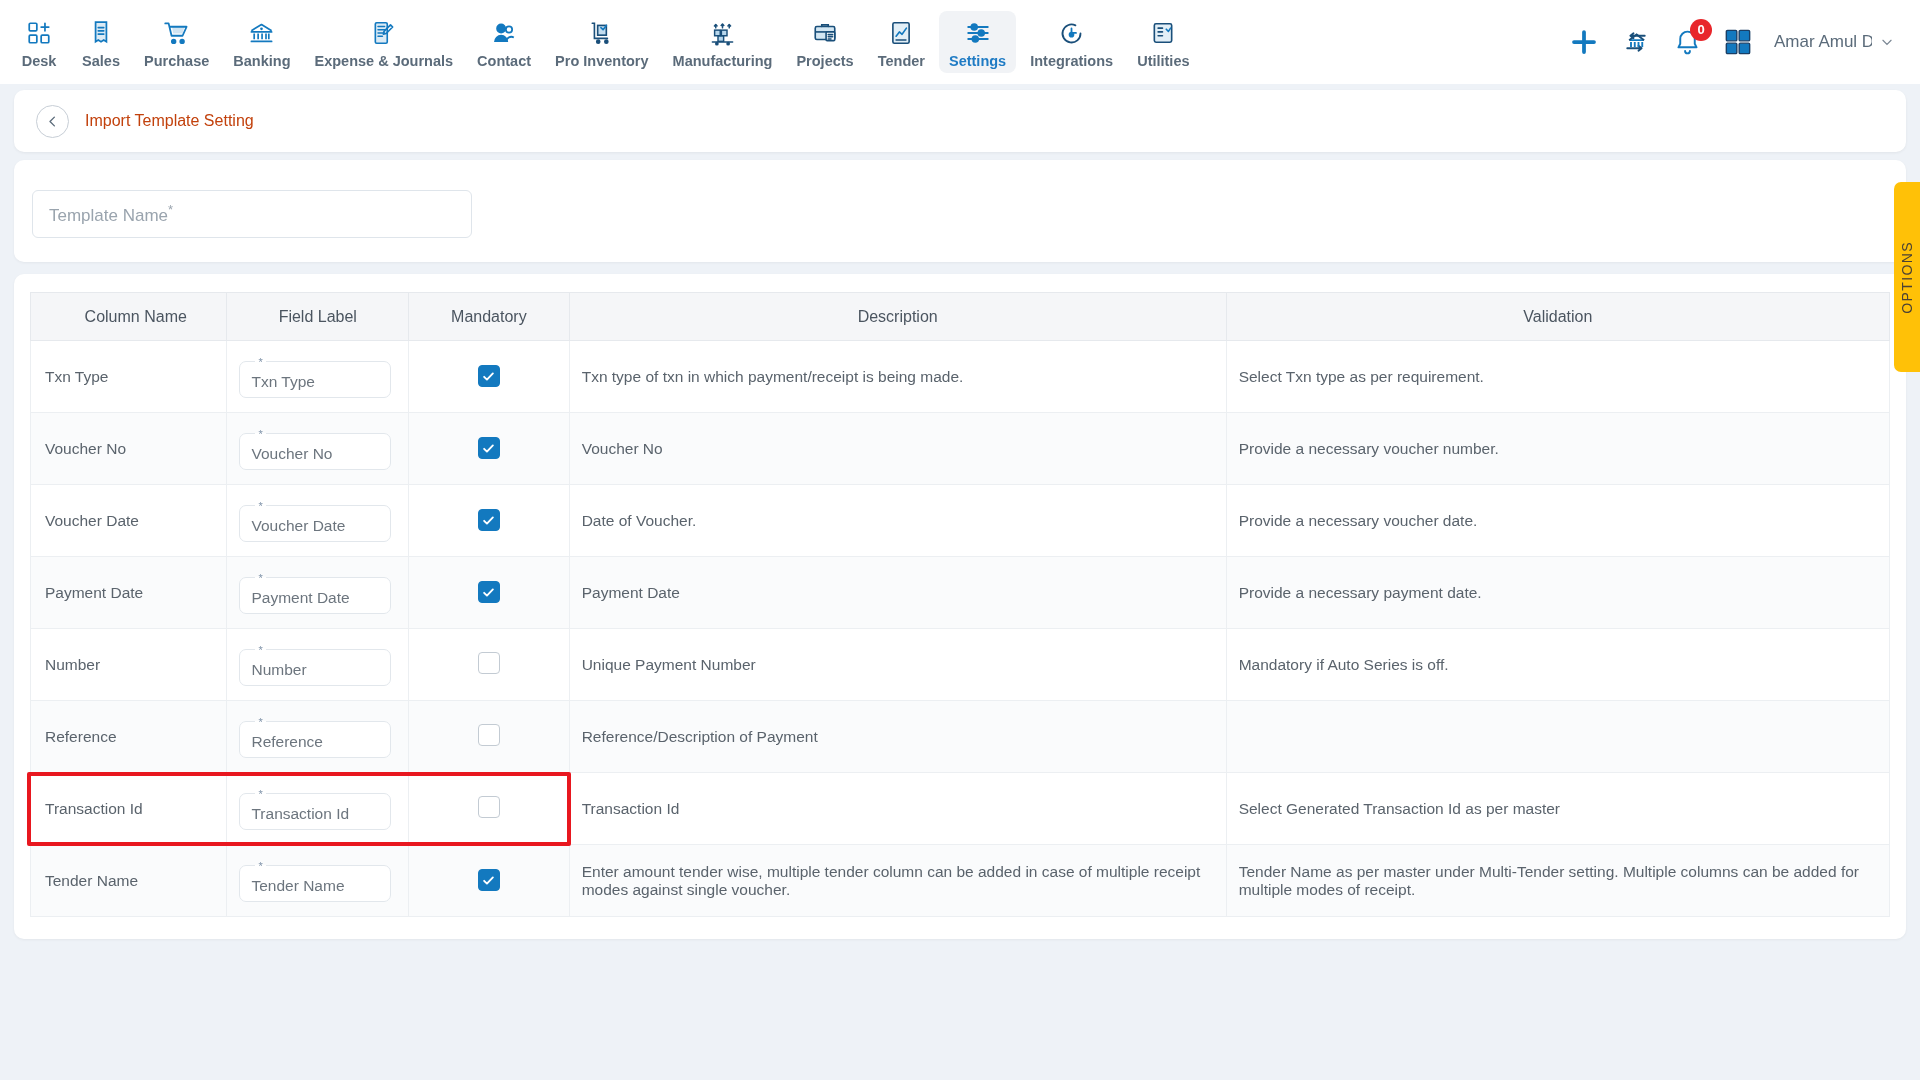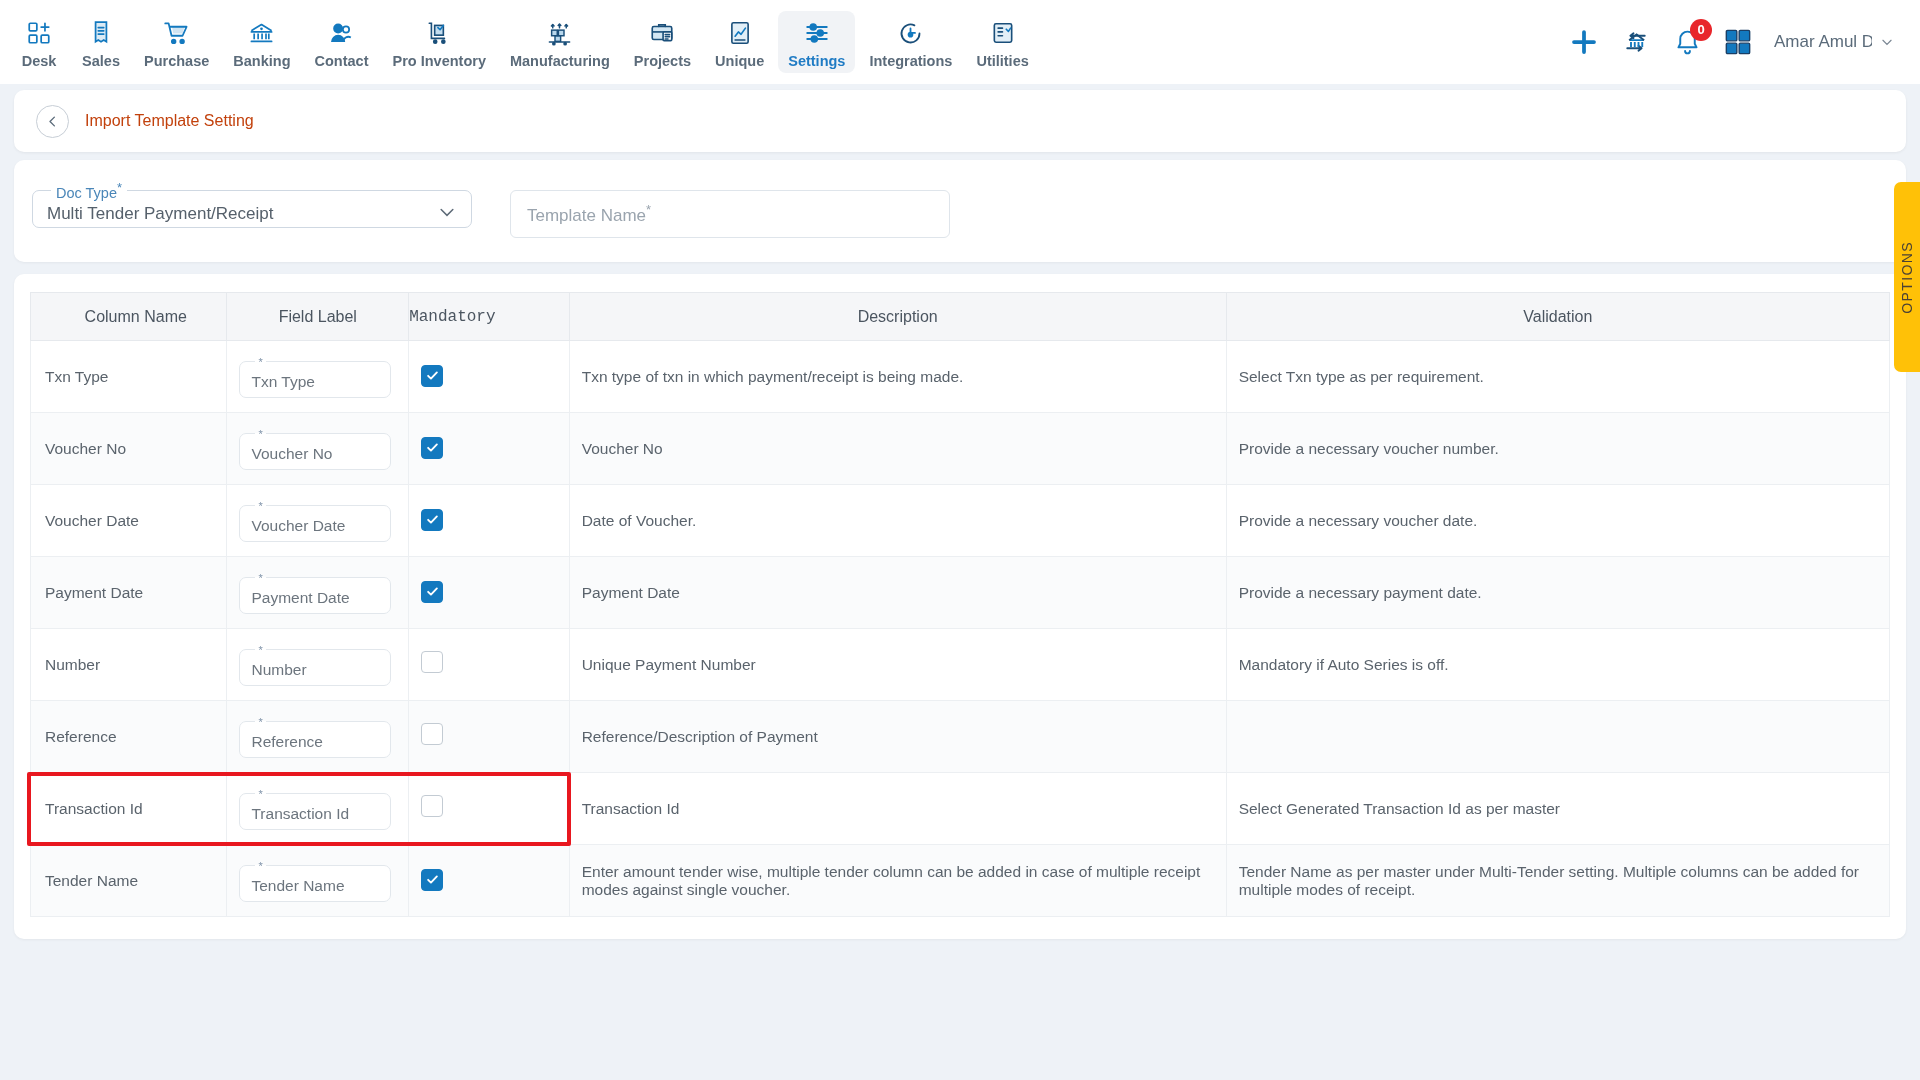--- a/index.html
+++ b/index.html
@@ -117,21 +117,21 @@
     height: 48px; border: 1px solid #e6e9ed; text-align: center;
   }
   tbody td {
     border: 1px solid #eceff2; font-size: 15.5px; color: #5a636c;
     padding: 10px 12px; vertical-align: middle; height: 72px;
   }
   tbody tr:nth-child(even) td { background: #fafbfc; }
   tbody tr:nth-child(odd)  td { background: #ffffff; }
   .c-name  { width: 186px; padding-left: 14px !important; }
   .c-label { width: 172px; }
-  .c-mand  { width: 152px; text-align: left; font-family: Liberation Mono, monospace; }
+  .c-mand  { width: 152px; text-align: center; }
   .c-desc  { width: 622px; }
   .c-valid { width: 628px; }
 
   .lbl-wrap { position: relative; width: 152px; }
   .lbl-fieldset {
     border: 1px solid #e2e7ec; border-radius: 7px;
     height: 42px; display: flex; align-items: center; padding: 0 11px;
     background: #fff;
   }
   .lbl-fieldset legend { font-size: 11px; color: #7e92a8; padding: 0 3px; margin-left: 4px; }
@@ -204,20 +204,30 @@
         <span class="ico">
           <svg width="27" height="27" viewBox="0 0 24 24" fill="none" stroke="#1379bf" stroke-width="1.5">
             <path d="M3 9.5L12 4l9 5.5" stroke-linejoin="round"></path>
             <path d="M3 10.6h18" stroke-linecap="round"></path>
             <path d="M5.5 12v5M9 12v5M12.5 12v5M16 12v5M18.5 12v5"></path>
             <path d="M3 19h18" stroke-linecap="round"></path>
             <circle cx="12" cy="7.8" r="1.2" fill="#1379bf" stroke="none"></circle>
           </svg>
         </span>
         <span class="lbl">Banking</span>
+      </div>
+      <div class="nav-item">
+        <span class="ico">
+          <svg width="26" height="26" viewBox="0 0 24 24" fill="none" stroke="#1379bf" stroke-width="1.5">
+            <rect x="4" y="2.5" width="11" height="19" rx="1.2" fill="#1379bf" fill-opacity=".15"></rect>
+            <path d="M6.5 6h6M6.5 9h6M6.5 12h6M6.5 15h4" stroke-linecap="round"></path>
+            <path d="M18 4.5l2 2-6 6-2.6.6.6-2.6z" stroke-linejoin="round"></path>
+          </svg>
+        </span>
+        <span class="lbl">Expense &amp; Journals</span>
       </div>
       <div class="nav-item">
         <span class="ico">
           <svg width="27" height="27" viewBox="0 0 24 24" fill="none" stroke="#1379bf" stroke-width="1.6">
             <circle cx="9" cy="7.5" r="3.6" fill="#1379bf"></circle>
             <path d="M3.5 19.5a5.5 5.5 0 0111 0" fill="#1379bf"></path>
             <circle cx="16" cy="8.5" r="2.8"></circle>
             <path d="M13.5 19.5a4.6 4.6 0 016.8-4"></path>
           </svg>
         </span>
@@ -263,21 +273,21 @@
         <span class="lbl">Projects</span>
       </div>
       <div class="nav-item">
         <span class="ico">
           <svg width="26" height="26" viewBox="0 0 24 24" fill="none" stroke="#1a4f7a" stroke-width="1.5">
             <rect x="4.5" y="2.5" width="15" height="19" rx="1.4" fill="#1379bf" fill-opacity=".12"></rect>
             <path d="M7.5 15l3-4 2.5 2.2L17 7.5" stroke="#1379bf" stroke-linecap="round" stroke-linejoin="round"></path>
             <path d="M7.5 18.5h9" stroke-linecap="round"></path>
           </svg>
         </span>
-        <span class="lbl">Unique</span>
+        <span class="lbl">Tender</span>
       </div>
       <div class="nav-item active">
         <span class="ico">
           <svg width="26" height="26" viewBox="0 0 24 24" fill="none" stroke="#1379bf" stroke-width="1.8">
             <path d="M3 6.5h18M3 12h18M3 17.5h18" stroke-linecap="round"></path>
             <circle cx="8.5" cy="6.5" r="2.6" fill="#1379bf"></circle>
             <circle cx="15" cy="12" r="2.6" fill="#1379bf"></circle>
             <circle cx="9.5" cy="17.5" r="2.6" fill="#1379bf"></circle>
           </svg>
         </span>
@@ -346,29 +356,20 @@
 <div class="page-header">
   <div class="back-btn">
     <svg width="15" height="15" viewBox="0 0 24 24">
         <path d="M15 5l-7 7 7 7" fill="none" stroke="#5b6b7a" stroke-width="2.2" stroke-linecap="round" stroke-linejoin="round"></path>
       </svg>
   </div>
   <div class="page-title">Import Template Setting</div>
 </div>
 
 <div class="filter-bar">
-  <fieldset class="fset doctype">
-    <legend><span>Doc Type</span><span class="req">*</span></legend>
-    <span class="val">Multi Tender Payment/Receipt</span>
-    <span class="caret">
-      <svg width="20" height="20" viewBox="0 0 24 24">
-          <path d="M5 9l7 7 7-7" fill="none" stroke="#5d6a77" stroke-width="1.8" stroke-linecap="round"></path>
-        </svg>
-    </span>
-  </fieldset>
 
 
   <div class="tplname">
     <span class="ph"><span>Template Name</span><span class="req">*</span></span>
   </div>
 </div>
 
 <div class="table-card">
   <table>
     <thead>

